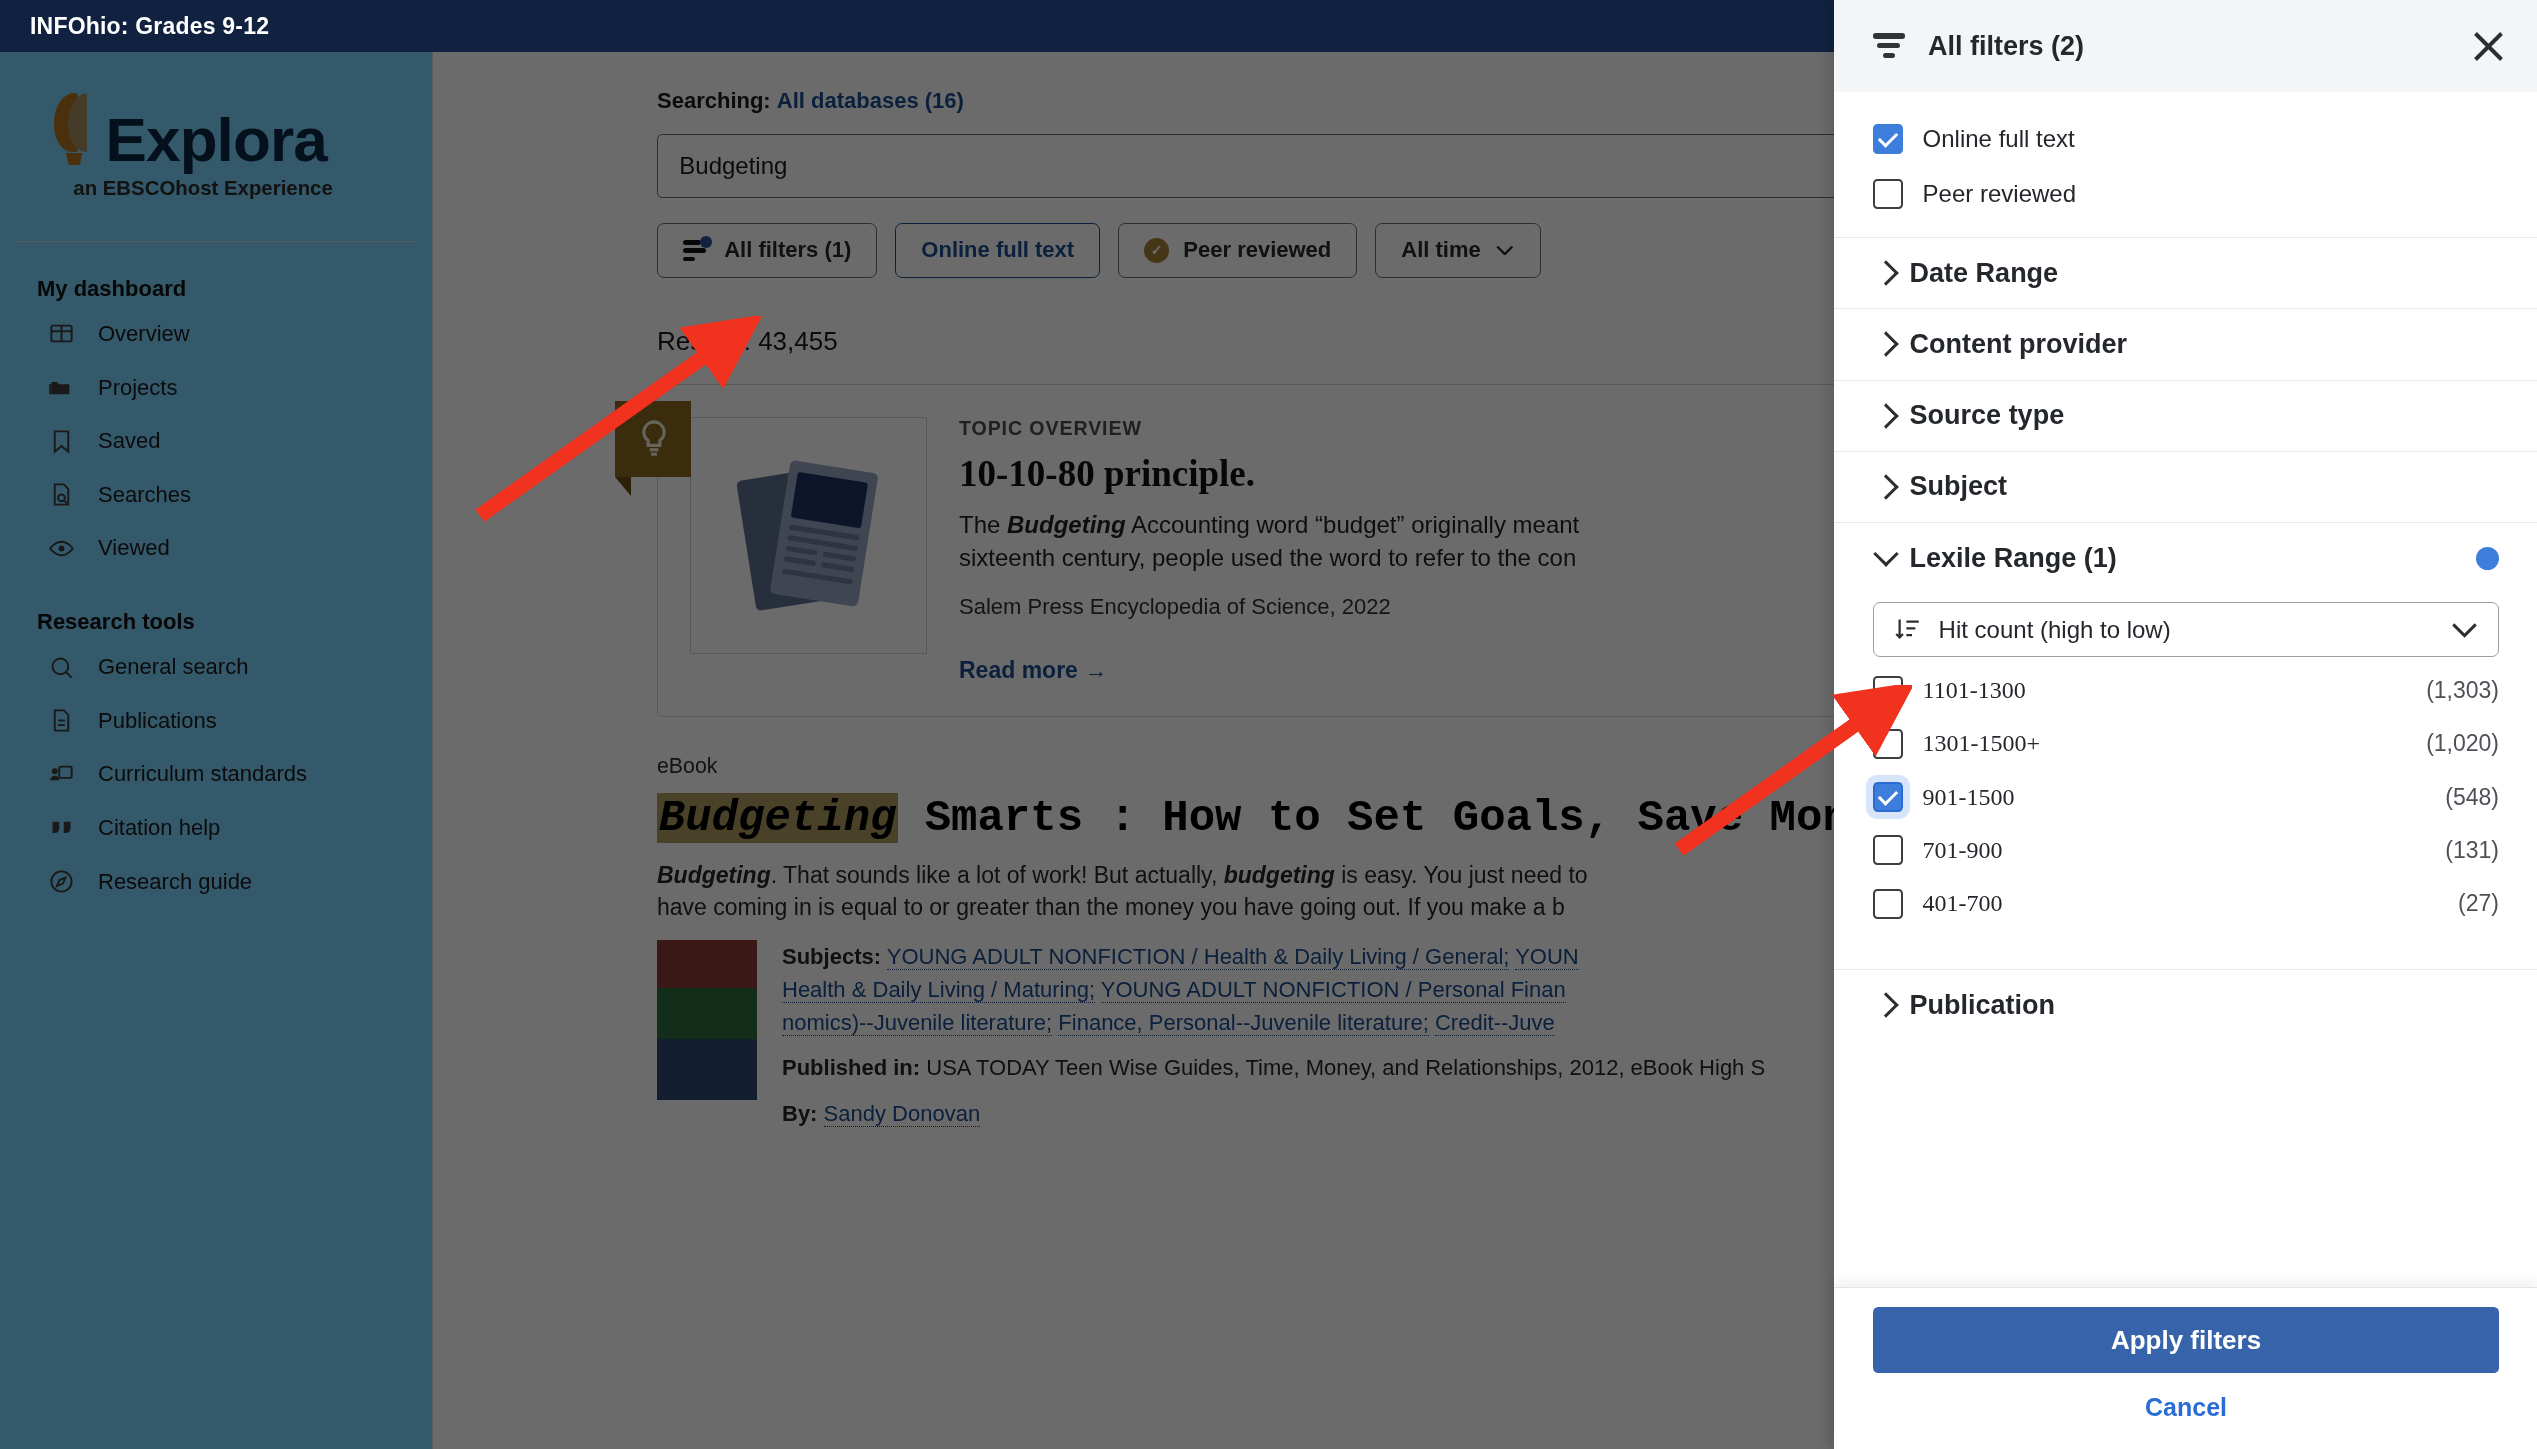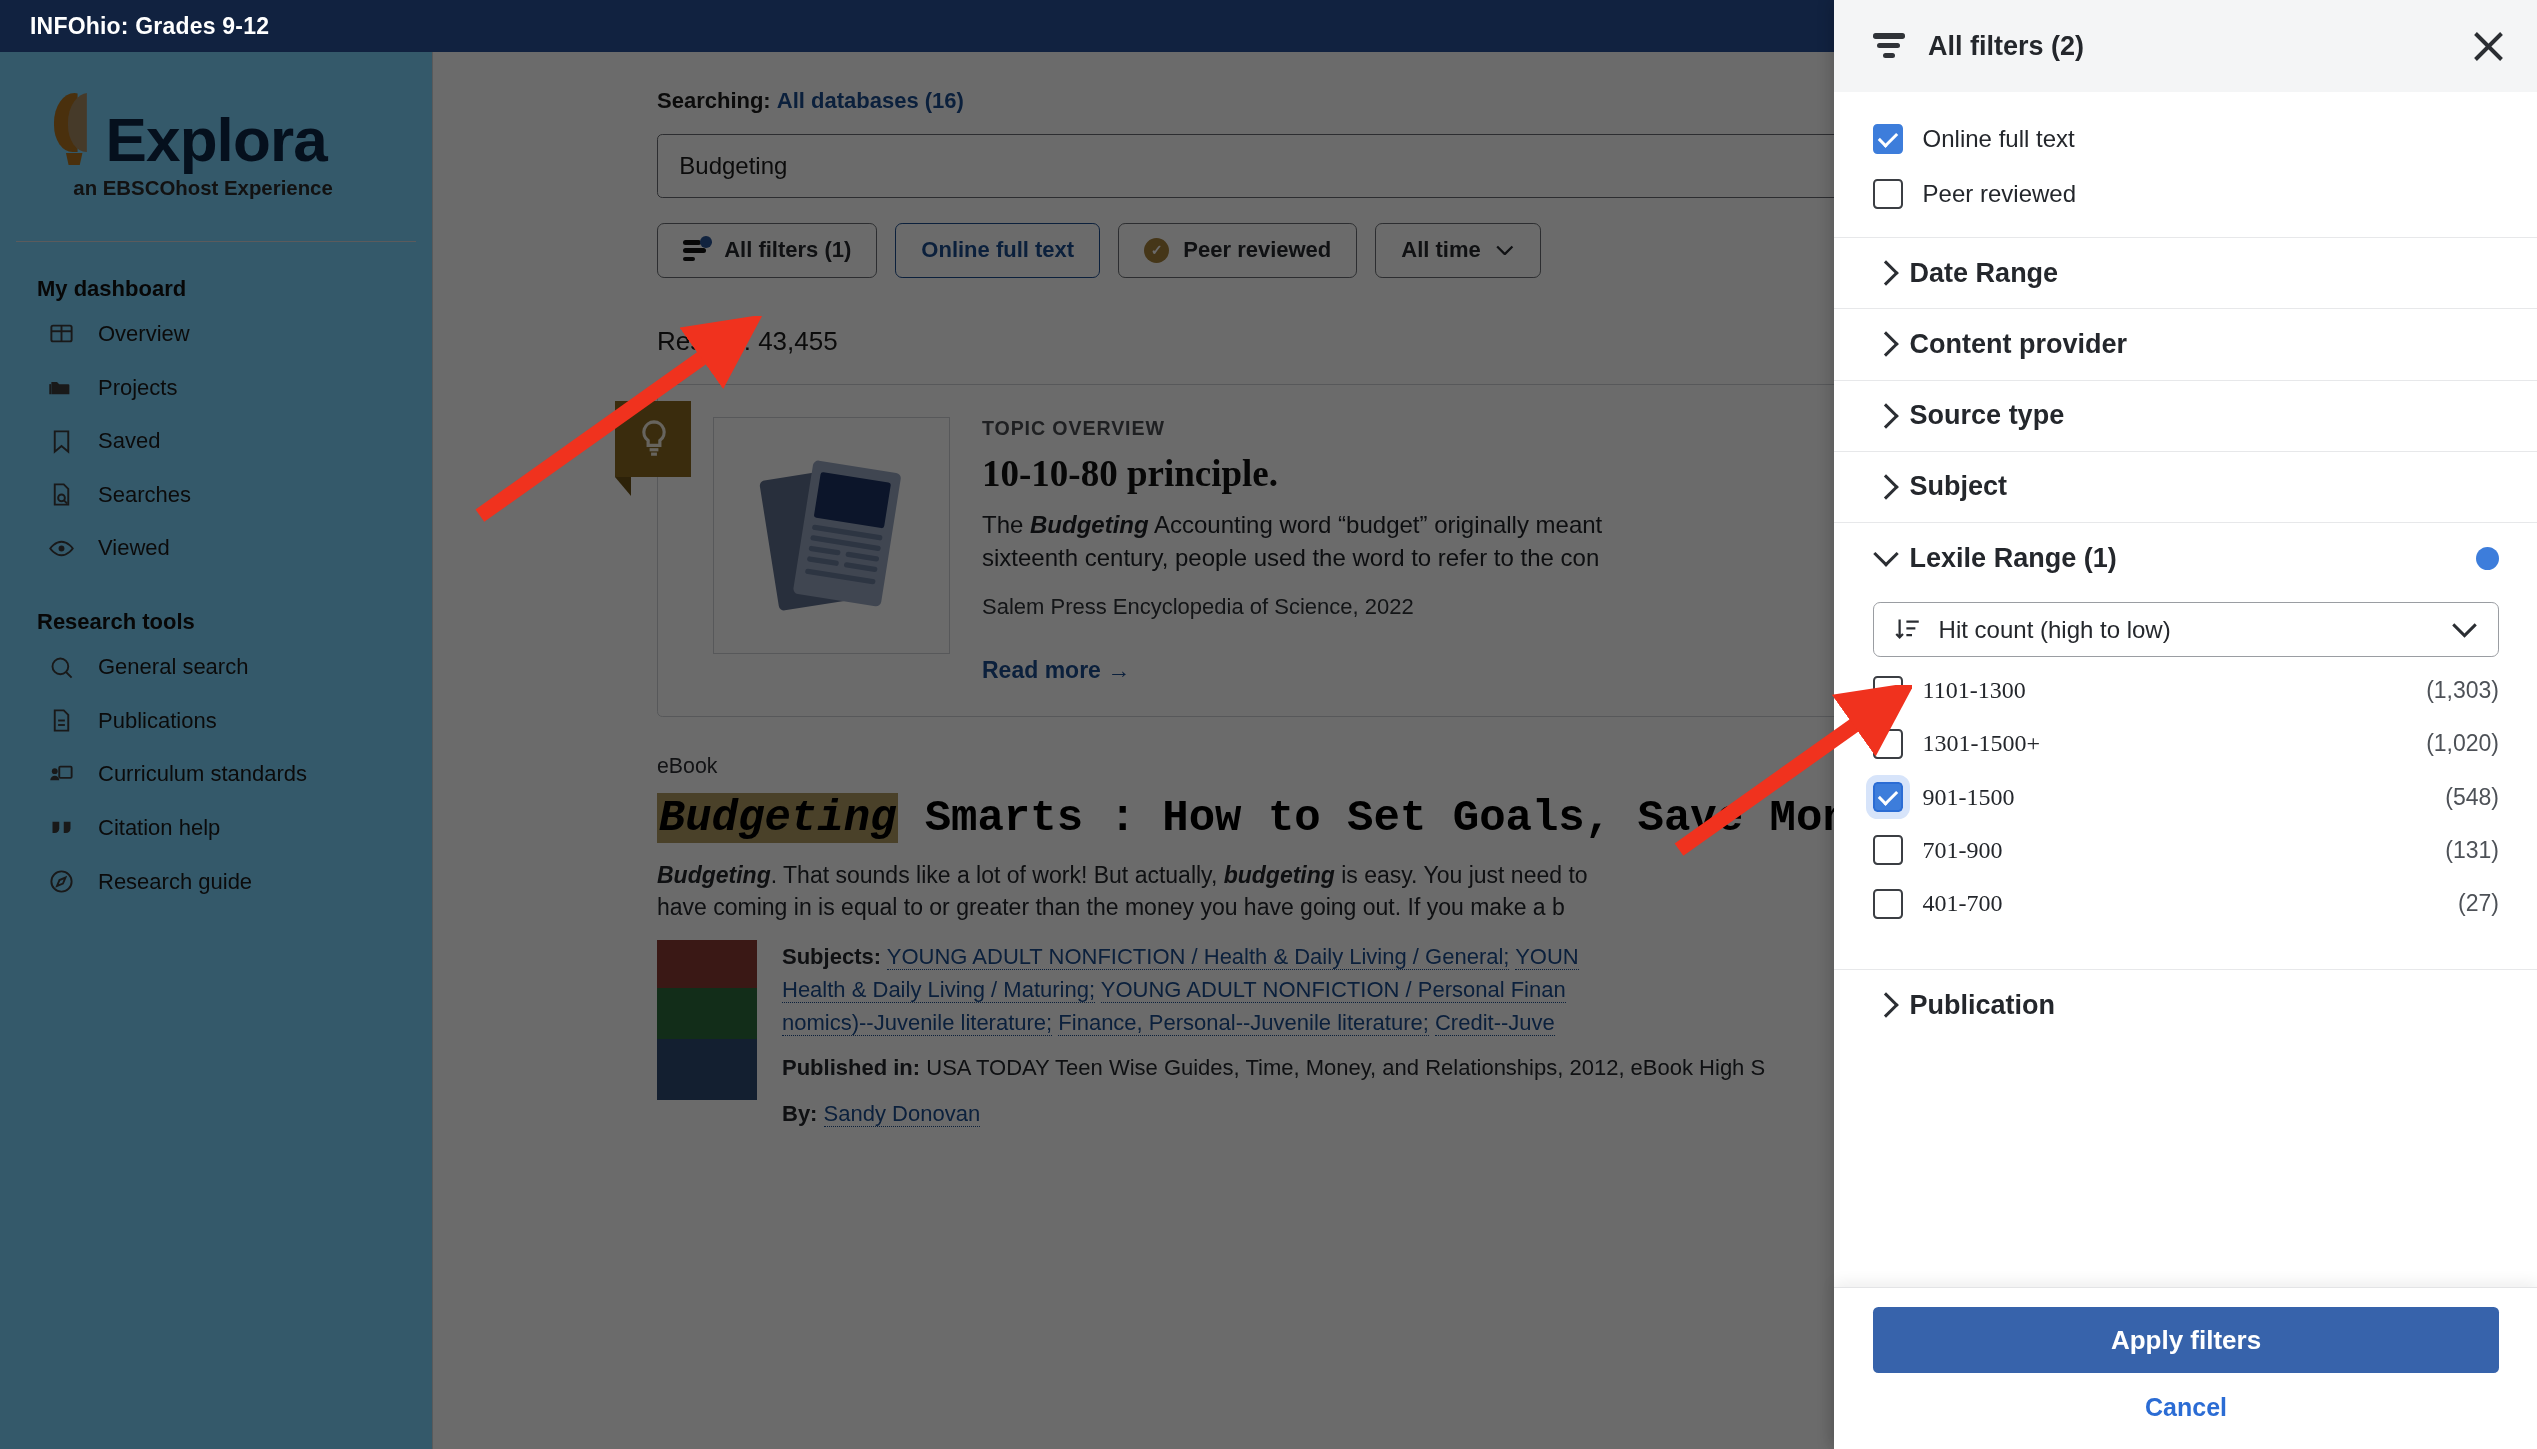--- a/index.html
+++ b/index.html
@@ -75,21 +75,21 @@
   .chip .filter-ico i:nth-child(1) { top: 1.8px; width: 18px; }
   .chip .filter-ico i:nth-child(2) { top: 9.8px; width: 23px; }
   .chip .filter-ico i:nth-child(3) { top: 18px; width: 12.4px; }
   .chip .filter-dot { position: absolute; right: -1.8px; top: -2.7px; width: 11.6px; height: 11.6px; border-radius: 50%; background: #2a5596; }
   .badge-check { width: 25px; height: 25px; border-radius: 50%; background: #a5803a; color: #fff; font-size: 14.2px; display: flex; align-items: center; justify-content: center; }
   .chev { width: 19.6px; height: 10.7px; }
   .results { margin-top: 48px; font-size: 26px; color: #1b1b1b; }
 
   .topic-card {
     margin-top: 27px; width: 1351px; border: 0.9px solid #cfd2d6; border-radius: 5.3px;
-    position: relative; padding: 32px 36px 32px 55px; display: flex; gap: 32px; background: #fff;
+    position: relative; padding: 32px 36px 32px 32px; display: flex; gap: 32px; background: #fff;
   }
   .tip-flag { position: absolute; left: -43px; top: 16px; width: 76px; height: 76px; background: #8a6a1f; }
   .tip-flag:after { content: ""; position: absolute; left: 0; top: 76px; border-left: 16px solid #6d521600; border-top: 19.6px solid #6d5216; border-right: 0 solid transparent; width: 0; height: 0; }
   .tip-flag svg { position: absolute; left: 21.3px; top: 18px; width: 36px; height: 41px; stroke: #f5efe0; fill: none; stroke-width: 2.2; }
   .thumb {
     width: 237px; height: 237px; flex: 0 0 237px; border: 0.9px solid #cfd2d6;
     display: flex; align-items: center; justify-content: center; background: #fff;
   }
   .kicker { font-size: 19.6px; font-weight: 700; letter-spacing: 0.9px; color: #4a4d52; }
   .topic-title { font-family: "Liberation Serif", serif; font-size: 37px; font-weight: 700; color: #111; margin-top: 12.4px; }

